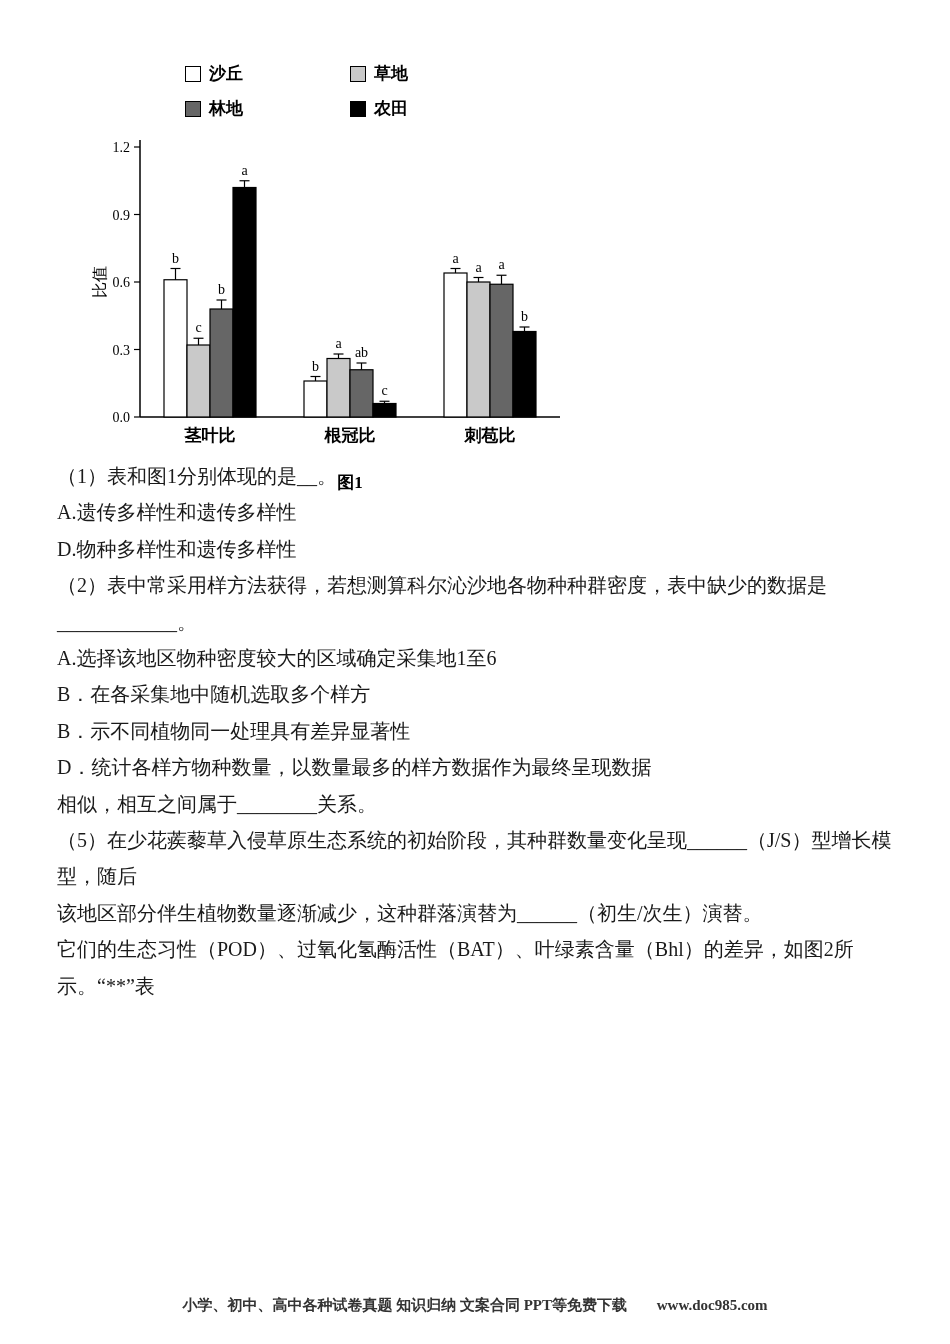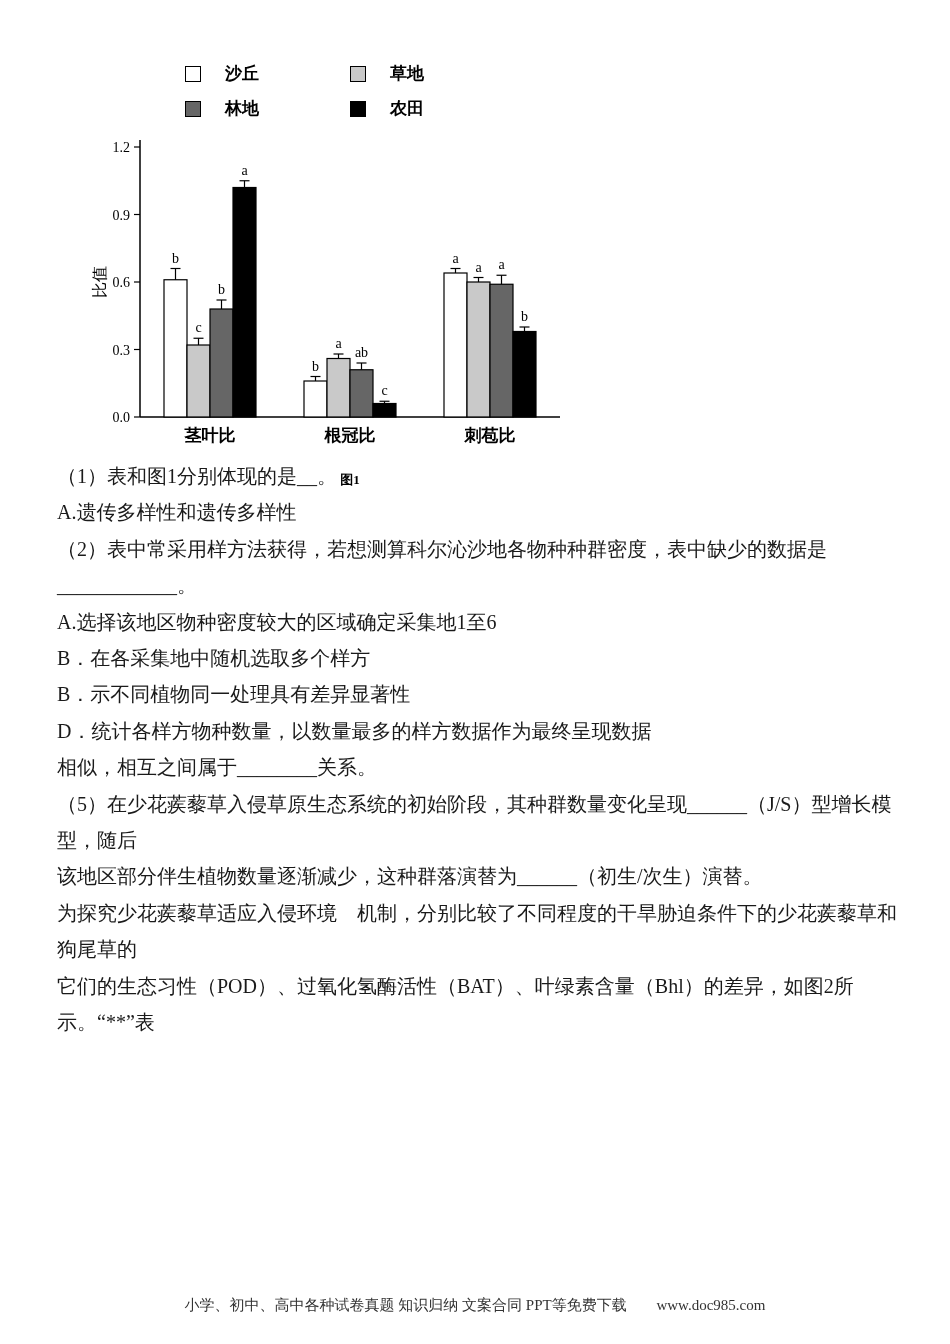--- a/index.html
+++ b/index.html
@@ -1,28 +1,28 @@
 <!DOCTYPE html>
 <html><head>
 <meta charset="utf-8">
 <style>
   html,body{margin:0;padding:0;background:#ffffff;}
   body{width:950px;font-family:"Liberation Serif","DejaVu Serif",serif;color:#1a1a1a;}
   .page{position:relative;width:950px;height:1344px;background:#fff;overflow:hidden;}
 
   .chart-block{position:absolute;top:62px;left:90px;width:500px;}
   .legend{display:grid;grid-template-columns:165px 165px;row-gap:12px;margin-left:95px;margin-bottom:2px;}
-  .legend-item{display:flex;align-items:center;gap:24px;font-size:17px;font-weight:bold;color:#000;}
+  .legend-item{display:flex;align-items:center;gap:8px;font-size:17px;font-weight:bold;color:#000;}
   .legend-swatch{width:16px;height:16px;border:1.6px solid #000;box-sizing:border-box;flex:0 0 auto;}
-  .fig-caption{width:420px;margin-left:50px;text-align:center;font-weight:bold;font-size:13px;margin-top:0px;color:#000;}
+  .fig-caption{width:420px;margin-left:50px;text-align:center;font-weight:bold;font-size:17px;margin-top:0px;color:#000;}
 
   .text-block{position:absolute;top:458px;left:57px;width:840px;font-size:20px;}
   .text-line{line-height:36.4px;white-space:pre-wrap;}
 
-  .footer{position:absolute;top:1296px;left:0;width:950px;text-align:center;font-size:15px;color:#333;}
+  .footer{position:absolute;top:1296px;left:0;width:950px;text-align:center;font-size:15px;color:#333;font-weight:bold;}
   .footer .footer-url{margin-left:26px;}
 
   svg text{font-family:"Liberation Serif","DejaVu Serif",serif;}
 </style>
 </head>
 <body>
 
 <div class="page">
 
   <div class="chart-block">
@@ -109,29 +109,29 @@
         <line x1="429.5" y1="205" x2="439.5" y2="205" stroke="#000" stroke-width="1.2"></line>
         <text x="434.5" y="199" text-anchor="middle" font-size="14" fill="#000">b</text>
         <text x="400" y="319" text-anchor="middle" font-size="17" font-weight="bold" fill="#000">刺苞比</text>
       </svg>
     <div class="fig-caption">图1</div>
   </div>
 
   <div class="text-block" id="text-lines">
       <div class="text-line">（1）表和图1分别体现的是__。</div>
       <div class="text-line">A.遗传多样性和遗传多样性</div>
+      <div class="text-line">D.物种多样性和遗传多样性</div>
       <div class="text-line">（2）表中常采用样方法获得，若想测算科尔沁沙地各物种种群密度，表中缺少的数据是____________。</div>
       <div class="text-line">A.选择该地区物种密度较大的区域确定采集地1至6</div>
       <div class="text-line">B．在各采集地中随机选取多个样方</div>
       <div class="text-line">B．示不同植物同一处理具有差异显著性</div>
       <div class="text-line">D．统计各样方物种数量，以数量最多的样方数据作为最终呈现数据</div>
       <div class="text-line">相似，相互之间属于________关系。</div>
       <div class="text-line">（5）在少花蒺藜草入侵草原生态系统的初始阶段，其种群数量变化呈现______（J/S）型增长模型，随后</div>
       <div class="text-line">该地区部分伴生植物数量逐渐减少，这种群落演替为______（初生/次生）演替。</div>
-      <div class="text-line">为探究少花蒺藜草适应入侵环境　机制，分别比较了不同程度的干旱胁迫条件下的少花蒺藜草和狗尾草的</div>
       <div class="text-line">它们的生态习性（POD）、过氧化氢酶活性（BAT）、叶绿素含量（Bhl）的差异，如图2所示。“**”表</div>
     </div>
 
   <div class="footer">
     <span>小学、初中、高中各种试卷真题  知识归纳  文案合同  PPT等免费下载</span>
     <span class="footer-url">www.doc985.com</span>
   </div>
 
 </div>
 

